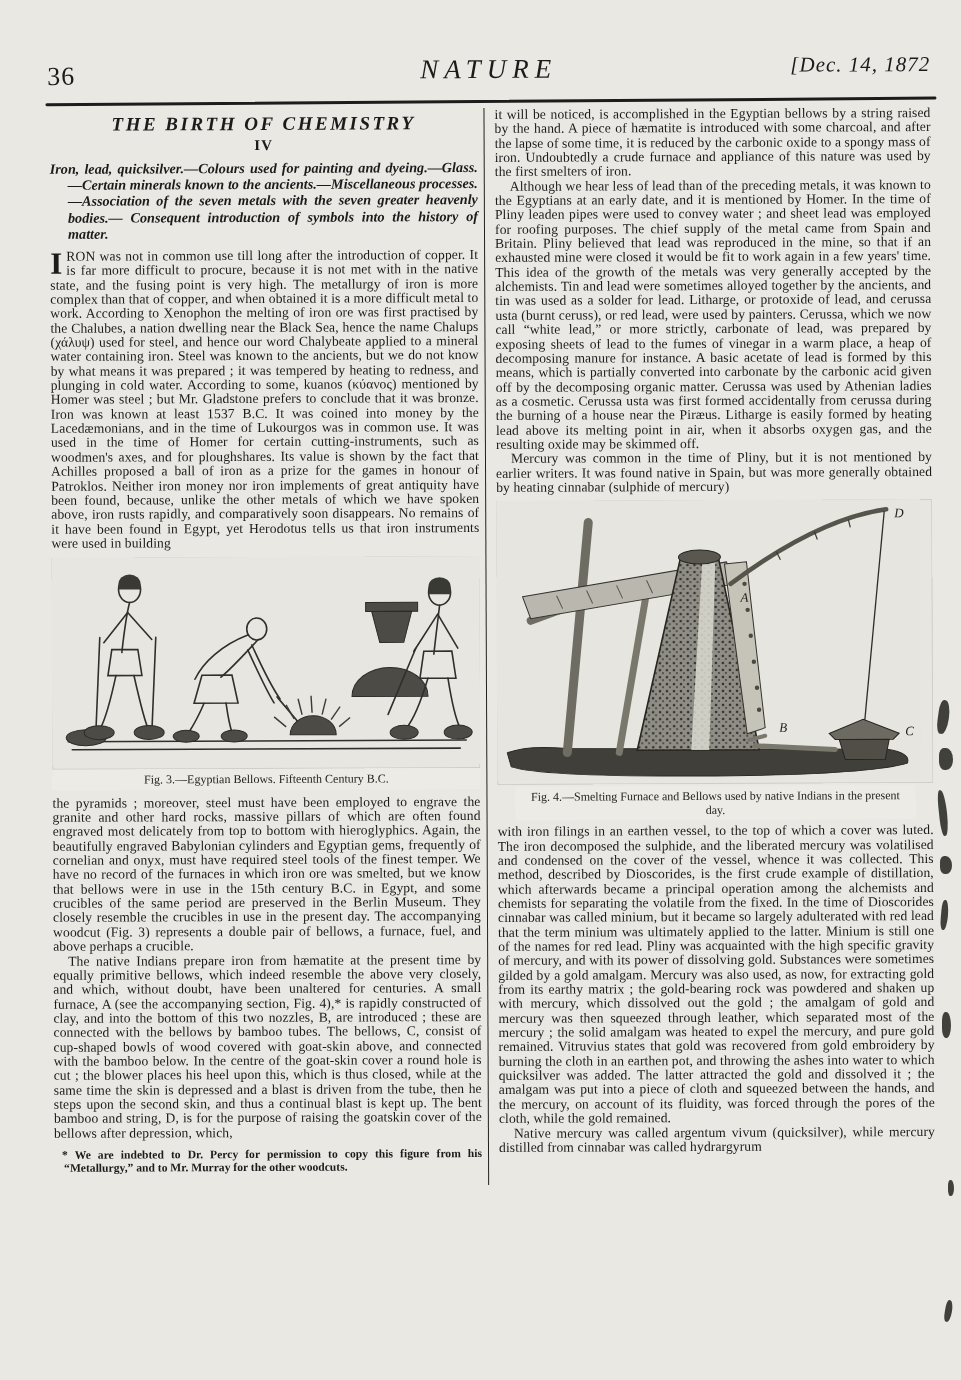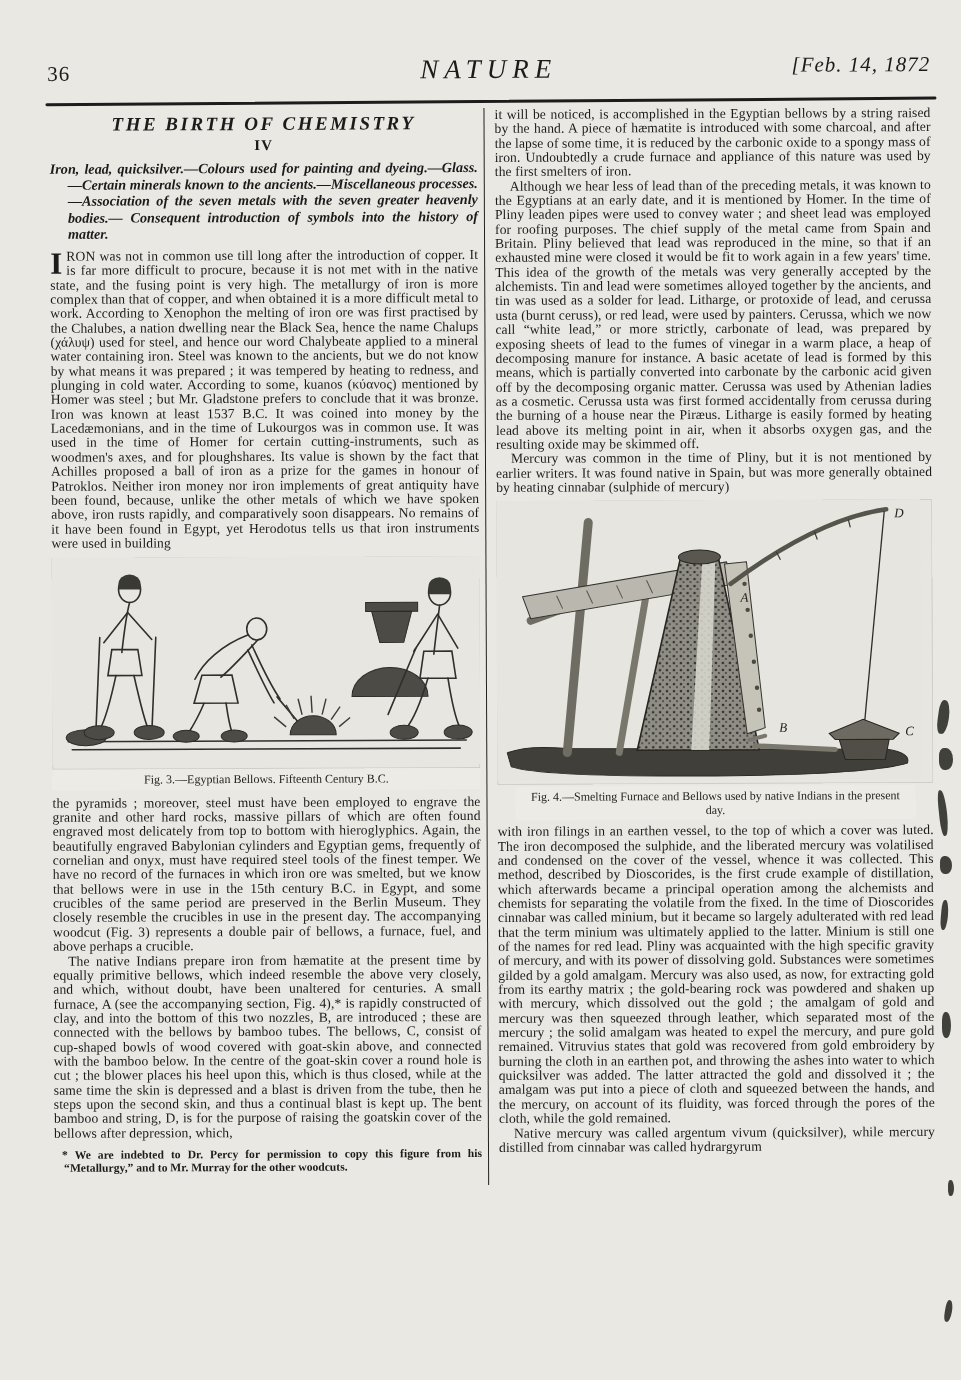--- a/index.html
+++ b/index.html
@@ -7,21 +7,21 @@
     width:961px;height:1380px;
     background:#e9e8e3;
     font-family:"Liberation Serif", serif;
     color:#1b1b1b;
     position:relative;
     overflow:hidden;
   }
   .sheet{position:absolute;inset:0;transform:rotate(-0.25deg);}
   
   .masthead{position:absolute;top:48px;left:50px;right:28px;height:46px;}
-  .pageno{position:absolute;left:0;top:12px;font-size:21px;letter-spacing:1px;}
+  .pageno{position:absolute;left:0;top:12px;font-size:26px;letter-spacing:1px;}
   .journal{position:absolute;left:0;right:0;text-align:center;top:6px;
     font-style:italic;font-size:27px;letter-spacing:6px;}
   .issuedate{position:absolute;right:0;top:6px;font-style:italic;font-size:21px;letter-spacing:1px;}
   .headrule{position:absolute;top:100px;left:48px;right:22px;height:3px;background:#1c1c1c;
     transform:rotate(-0.18deg);border-radius:2px;}
   
   .columns{position:absolute;top:108px;left:52px;width:882px;display:flex;}
   .col{width:428px;}
   .col1{padding-right:6px;}
   .col2{border-left:1.6px solid #22221f;padding-left:10px;width:436px;}
@@ -61,21 +61,21 @@
   svg text{font-family:"Liberation Serif",serif;}
 </style>
 </head>
 <body>
 
 <div class="sheet">
 
   <div class="masthead">
     <div class="pageno">36</div>
     <div class="journal">NATURE</div>
-    <div class="issuedate">[Feb. 14, 1872</div>
+    <div class="issuedate">[Dec. 14, 1872</div>
   </div>
   <div class="headrule"></div>
 
   <div class="columns">
 
     <div class="col col1">
       <div class="title">THE BIRTH OF CHEMISTRY</div>
       <div class="part">IV</div>
       <p class="abstract">Iron, lead, quicksilver.—Colours used for painting and dyeing.—Glass.—Certain minerals known to the ancients.—Miscellaneous processes.—Association of the seven metals with the seven greater heavenly bodies.— Consequent introduction of symbols into the history of matter.</p>
 

